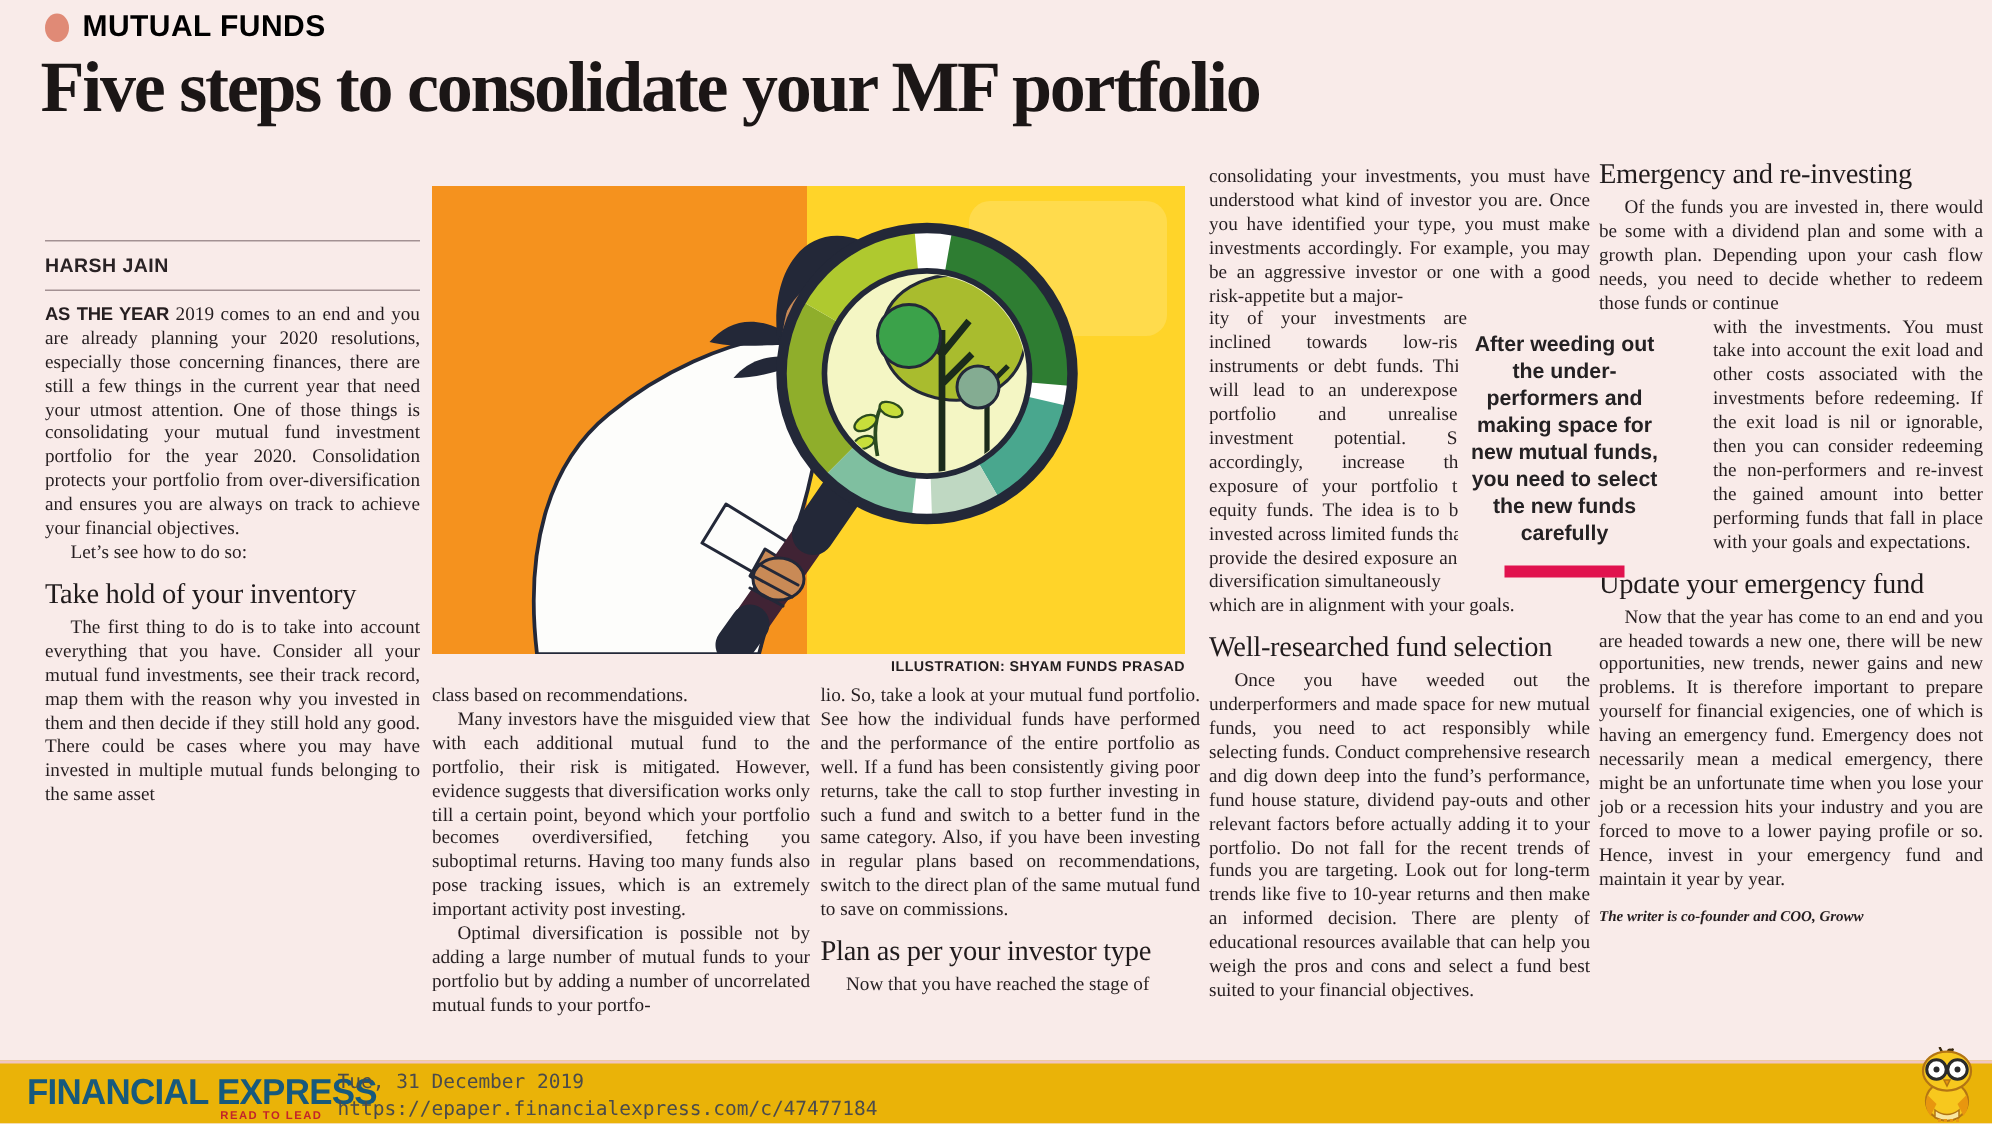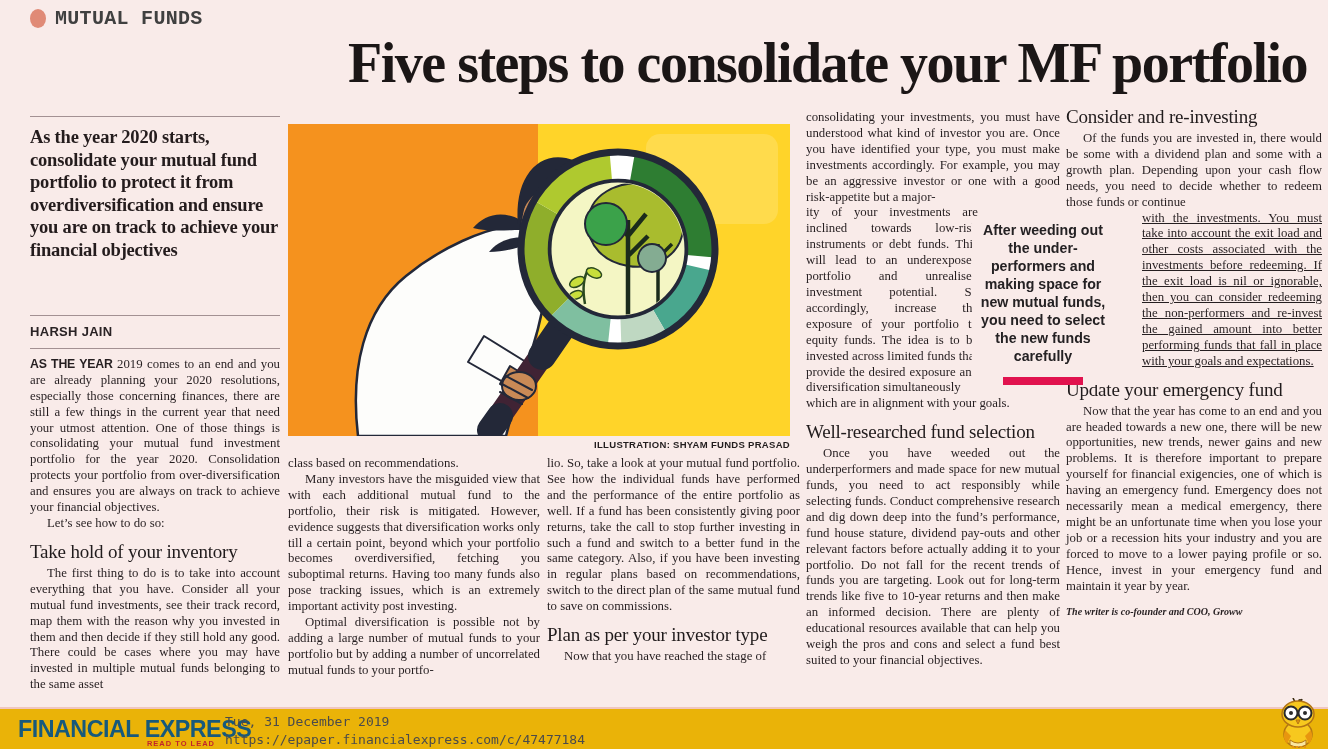--- a/index.html
+++ b/index.html
@@ -2,22 +2,22 @@
 <html><head>
 <meta charset="utf-8">
 <style>
   * { margin:0; padding:0; box-sizing:border-box; }
   html,body { width:1328px; height:749px; overflow:hidden; }
   body { background:#f9ebe9; font-family:"Liberation Serif", serif; color:#251e20; position:relative; }
 
   
   .kicker { position:absolute; left:30px; top:7px; display:flex; align-items:center; gap:9px; }
   .kicker-dot { width:16px; height:19px; border-radius:50%; background:#e08a76; }
-  .kicker-label { font-family:Liberation Mono, monospace; font-weight:bold; font-size:20px; letter-spacing:.3px; color:#404040; }
-  .headline { position:absolute; left:27px; top:31px; width:1280px; font-family:"Liberation Serif", serif; font-weight:bold; font-size:56px; letter-spacing:-1.5px; color:#1b1616; white-space:nowrap;text-align:right; }
+  .kicker-label { font-family:Liberation Sans, sans-serif; font-weight:bold; font-size:20px; letter-spacing:.3px; color:#000000; }
+  .headline { position:absolute; left:27px; top:31px; width:1280px; font-family:"Liberation Serif", serif; font-weight:bold; font-size:48px; letter-spacing:-1.5px; color:#1b1616; white-space:nowrap; }
 
   
   .col { position:absolute; font-size:12.8px; line-height:15.9px; text-align:justify; }
   .col p { text-align:justify; }
   .indent { text-indent:17px; }
   .sec-head { font-family:"Liberation Serif", serif; font-weight:normal; font-size:19px; letter-spacing:-.2px; color:#201b1c; margin:9px 0 4px 0; text-align:left; line-height:21px; }
 
   .col1 { left:30px; top:116px; width:250px; }
   .standfirst { border-top:1.5px solid #a39193; padding:9px 0 10px 0; font-weight:bold; font-size:18.5px; line-height:22.5px; text-align:left; color:#241c1d; letter-spacing:-.2px; }
   .authorblock { border-top:1.5px solid #a39193; border-bottom:1.5px solid #a39193; padding:8px 0; margin-bottom:8px;margin-top:44px; }
@@ -28,21 +28,21 @@
   .illo { position:absolute; left:288px; top:124px; width:502px; height:312px; }
   .illo svg { display:block; width:100%; height:100%; }
   .illo-caption { position:absolute; left:288px; top:439px; width:502px; text-align:right; font-family:"Liberation Sans", sans-serif; font-weight:bold; font-size:9.5px; letter-spacing:.3px; color:#221d1e; }
 
   .col2 { left:288px; top:456px; width:252px; }
   .col3 { left:547px; top:456px; width:253px; }
   .col4 { left:806px; top:110px; width:254px; }
   .col4 .narrow { width:172px; }
   .col5 { left:1066px; top:106px; width:256px; }
   .col5 .h-first { margin-top:0; }
-  .col5 .narrow { margin-left:76px;text-decoration:underline; }
+  .col5 .narrow { margin-left:76px; }
   .byline { font-style:italic; font-weight:bold; text-align:right; font-size:10px; margin-top:10px; }
 
   
   .pullquote { position:absolute; left:972px; top:221px; width:142px; background:#f9ebe9; text-align:center; z-index:2; }
   .pullquote-text { font-family:"Liberation Sans", sans-serif; font-weight:bold; font-size:14.2px; line-height:18px; color:#242123; }
   .pullquote-bar { width:80px; height:8px; background:#e1124e; margin:12px auto 0 auto; }
 
   
   .footer { position:absolute; left:0; top:707px; width:1328px; height:42px; background:#eab308; border-top:2px solid #f0c6c0; z-index:5; }
   .fe-logo { position:absolute; left:18px; top:6px; font-family:"Liberation Sans", sans-serif; font-weight:bold; font-size:24px; letter-spacing:-.5px; color:#17597c; transform:scaleX(.97); transform-origin:left; white-space:nowrap; }
@@ -53,21 +53,20 @@
 </head>
 <body>
 
 <div class="kicker">
   <span class="kicker-dot"></span>
   <span class="kicker-label">MUTUAL FUNDS</span>
 </div>
 <h1 class="headline">Five steps to consolidate your MF portfolio</h1>
 
 <div class="col col1">
-  <div class="standfirst">As the year 2020 starts, consolidate your mutual fund portfolio to protect it from overdiversification and ensure you are on track to achieve your financial objectives</div>
   <div class="authorblock">
     <div class="author">HARSH JAIN</div>
   </div>
   <p><span class="leadin">AS THE YEAR</span><span> 2019 comes to an end and you are already planning your 2020 resolutions, especially those concerning finances, there are still a few things in the current year that need your utmost attention. One of those things is consolidating your mutual fund investment portfolio for the year 2020. Consolidation protects your portfolio from over-diversification and ensures you are always on track to achieve your financial objectives.</span></p>
   <p class="indent">Let’s see how to do so:</p>
   <h2 class="sec-head">Take hold of your inventory</h2>
   <p class="indent">The first thing to do is to take into account everything that you have. Consider all your mutual fund investments, see their track record, map them with the reason why you invested in them and then decide if they still hold any good. There could be cases where you may have invested in multiple mutual funds belonging to the same asset</p>
 </div>
 
 <div class="illo">
@@ -147,21 +146,21 @@
   <h2 class="sec-head">Well-researched fund selection</h2>
   <p class="indent">Once you have weeded out the underperformers and made space for new mutual funds, you need to act responsibly while selecting funds. Conduct comprehensive research and dig down deep into the fund’s performance, fund house stature, dividend pay-outs and other relevant factors before actually adding it to your portfolio. Do not fall for the recent trends of funds you are targeting. Look out for long-term trends like five to 10-year returns and then make an informed decision. There are plenty of educational resources available that can help you weigh the pros and cons and select a fund best suited to your financial objectives.</p>
 </div>
 
 <div class="pullquote">
   <div class="pullquote-text">After weeding out the under-performers and making space for new mutual funds, you need to select the new funds carefully</div>
   <div class="pullquote-bar"></div>
 </div>
 
 <div class="col col5">
-  <h2 class="sec-head h-first">Consider and re-investing</h2>
+  <h2 class="sec-head h-first">Emergency and re-investing</h2>
   <p class="indent">Of the funds you are invested in, there would be some with a dividend plan and some with a growth plan. Depending upon your cash flow needs, you need to decide whether to redeem those funds or continue</p>
   <p class="narrow">with the investments. You must take into account the exit load and other costs associated with the investments before redeeming. If the exit load is nil or ignorable, then you can consider redeeming the non-performers and re-invest the gained amount into better performing funds that fall in place with your goals and expectations.</p>
   <h2 class="sec-head">Update your emergency fund</h2>
   <p class="indent">Now that the year has come to an end and you are headed towards a new one, there will be new opportunities, new trends, newer gains and new problems. It is therefore important to prepare yourself for financial exigencies, one of which is having an emergency fund. Emergency does not necessarily mean a medical emergency, there might be an unfortunate time when you lose your job or a recession hits your industry and you are forced to move to a lower paying profile or so. Hence, invest in your emergency fund and maintain it year by year.</p>
   <p class="byline">The writer is co-founder and COO, Groww</p>
 </div>
 
 <div class="footer">
   <div class="fe-logo">FINANCIAL EXPRESS</div>
   <div class="fe-tagline">READ TO LEAD</div>

